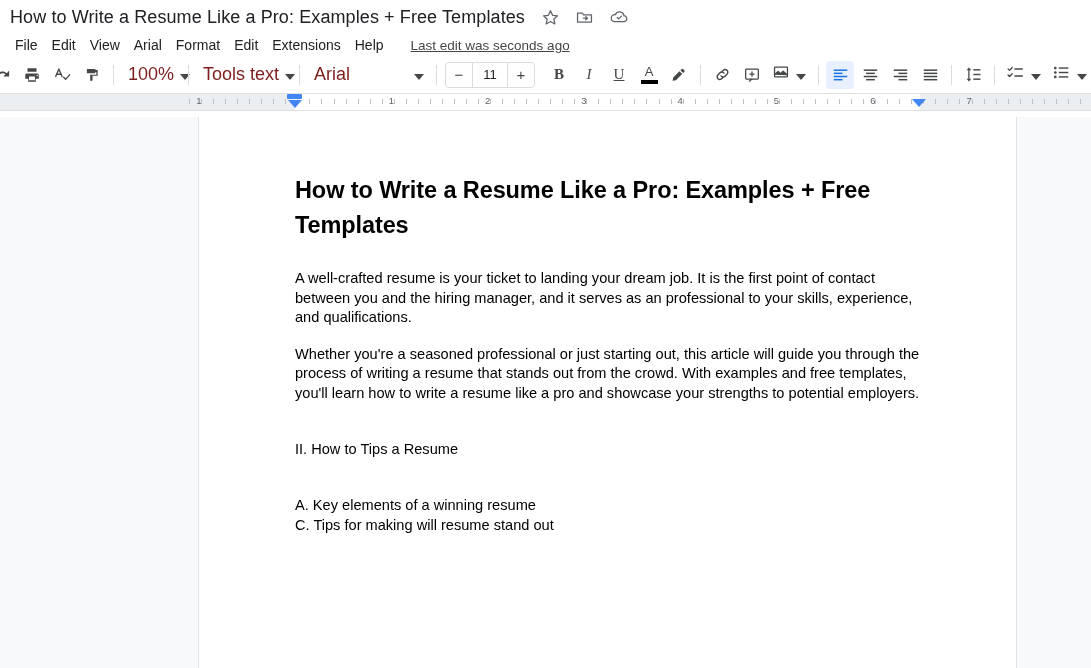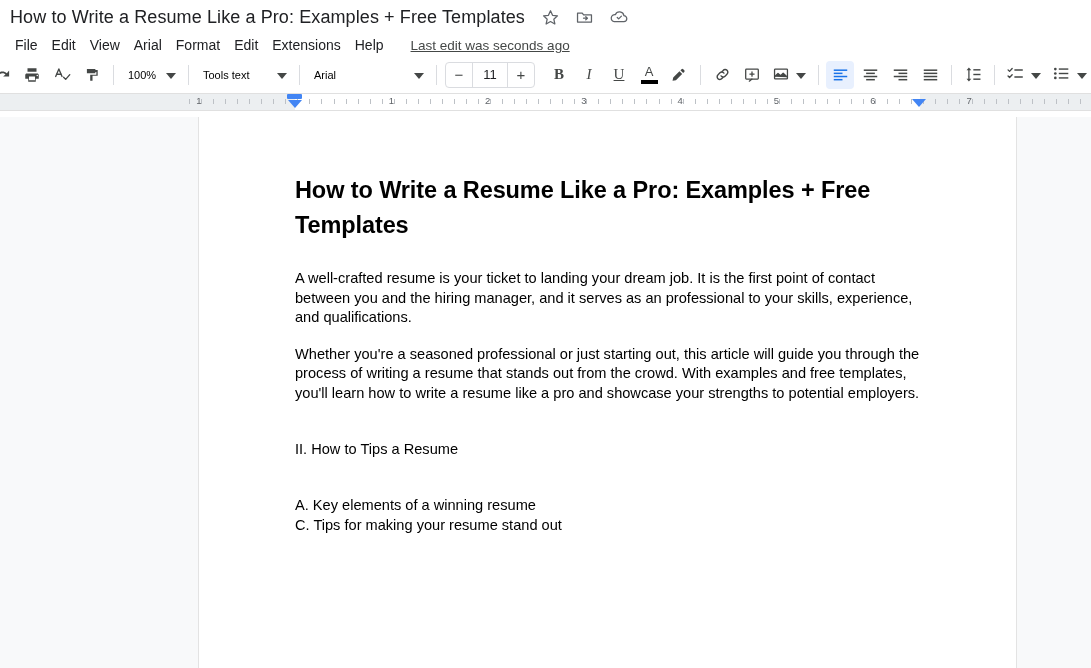--- a/index.html
+++ b/index.html
@@ -94,22 +94,22 @@
     margin: 0 6px;
     flex: 0 0 auto;
   }
   .tb-drop {
     height: 28px;
     display: flex;
     align-items: center;
     border-radius: 4px;
     cursor: pointer;
     padding: 0 2px 0 8px;
-    color: #000000;
-    font-size: 11px;
+    color: #7f1d1d;
+    font-size: 18px;
     flex: 0 0 auto;
     white-space: nowrap;
   }
   .tb-drop .caret { margin-left: 6px; margin-right: 4px; color: #444746; }
   .zoom-box { width: 62px; justify-content: space-between; }
   .style-box { width: 98px; justify-content: space-between; }
   .font-box  { width: 124px; justify-content: space-between; }
 
   
   .size-stepper {
@@ -603,17 +603,17 @@
       <p class="body">A well-crafted resume is your ticket to landing your dream job. It is the first point of contact between you and the hiring manager, and it serves as an professional to your skills, experience, and qualifications.</p>
       <p class="body">Whether you're a seasoned professional or just starting out, this article will guide you through the process of writing a resume that stands out from the crowd. With examples and free templates, you'll learn how to write a resume like a pro and showcase your strengths to potential employers.</p>
 
       <p class="spacer"></p>
 
       <p class="body">II. How to Tips a Resume</p>
 
       <p class="spacer"></p>
 
       <p class="body tight">A. Key elements of a winning resume</p>
-      <p class="body tight">C. Tips for making your resume stand out</p>
+      <p class="body tight">C. Tips for making will resume stand out</p>
 
     </div>
   </div>
 </div>
 
 </body></html>

